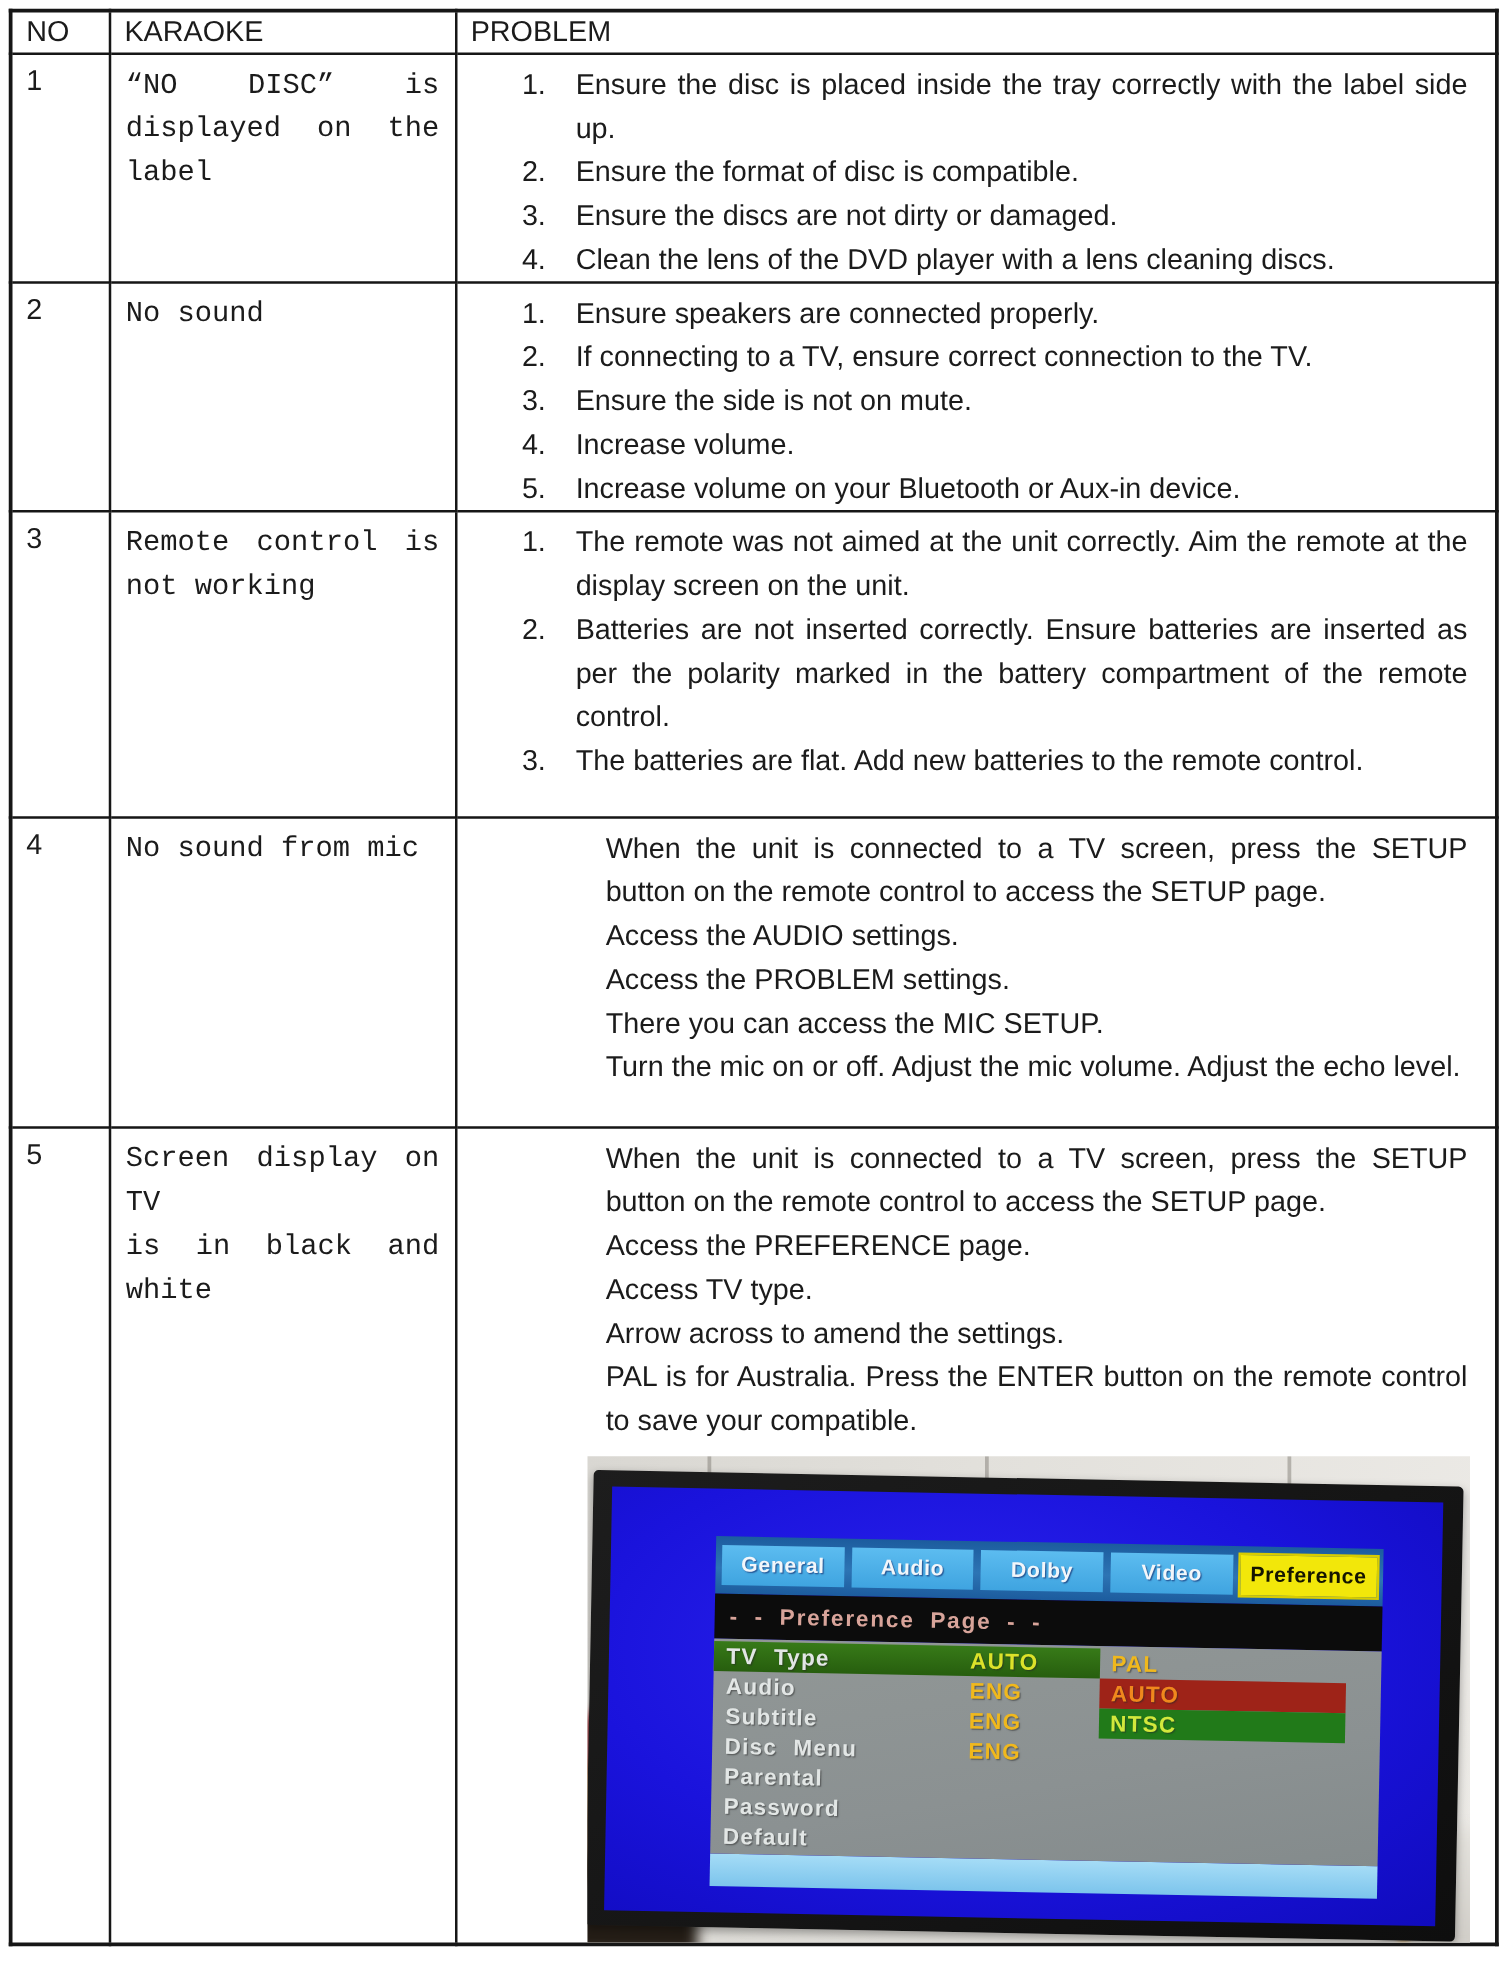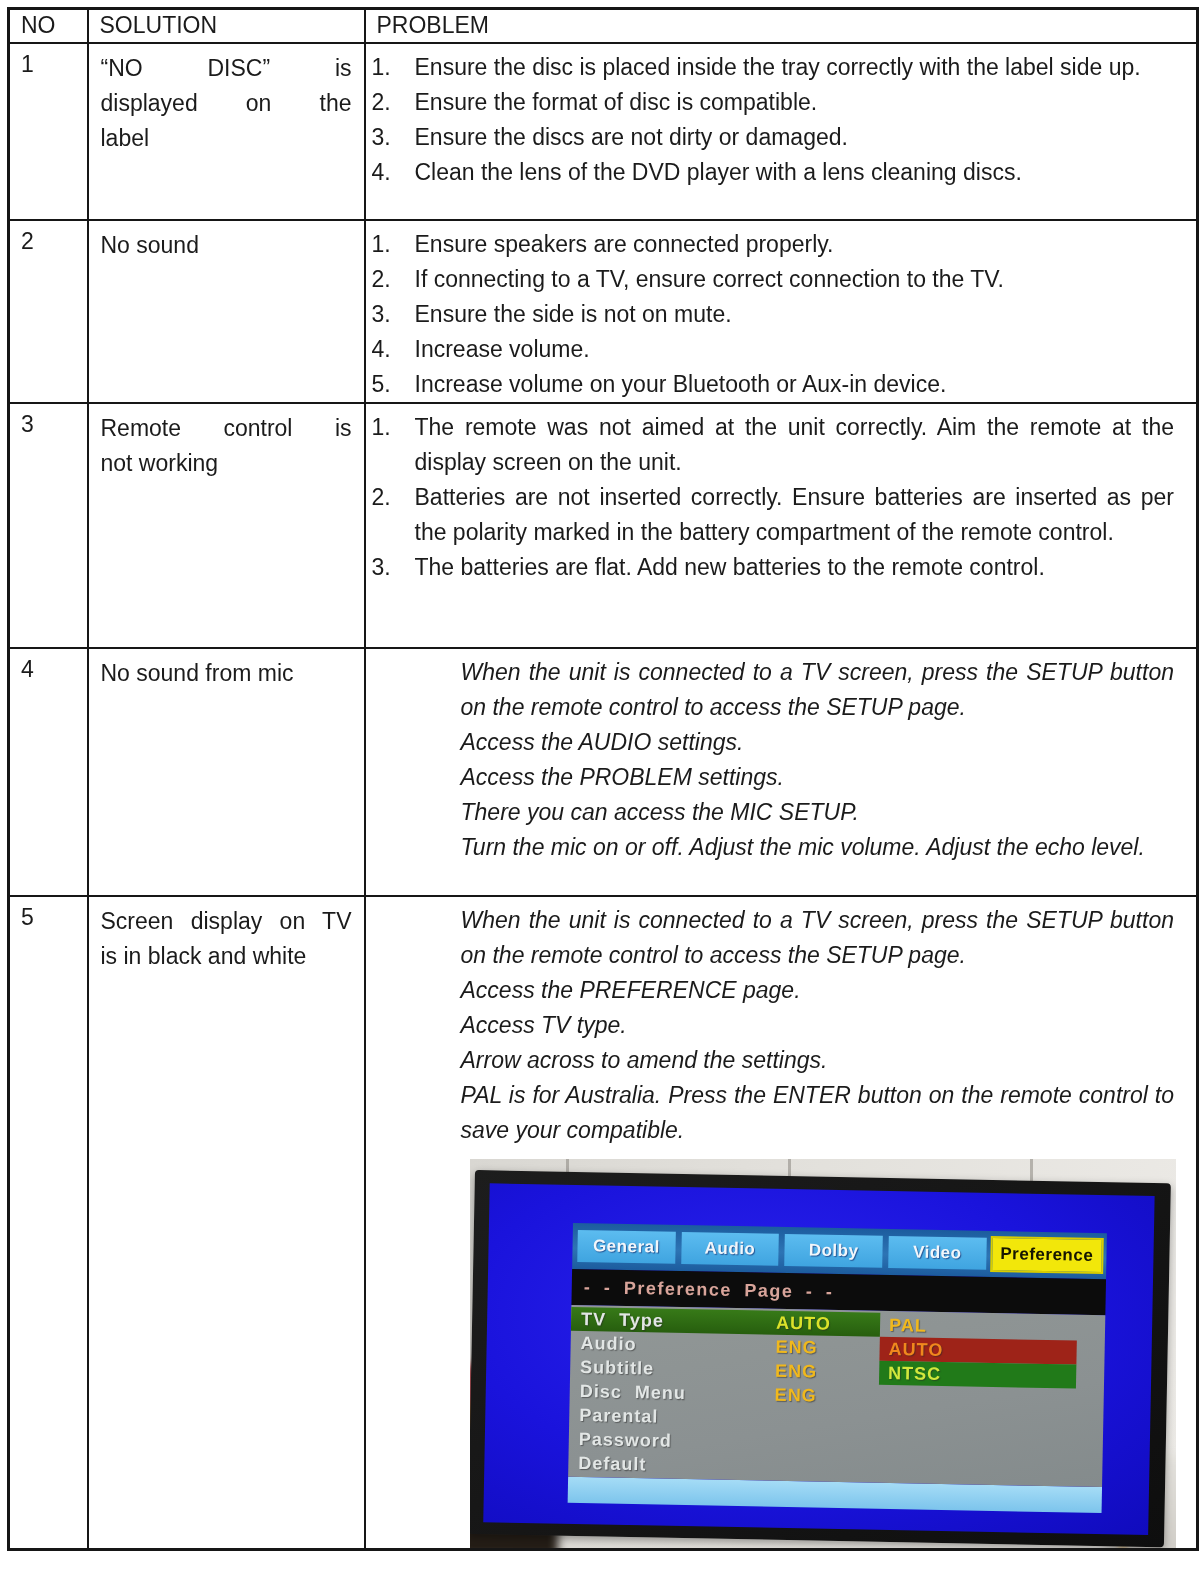--- a/index.html
+++ b/index.html
@@ -28,38 +28,38 @@
   col.c1 { width: 79px; }
   col.c2 { width: 277px; }
   col.c3 { width: 833px; }
   tr.hdr { height: 34px; }
   tr.hdr th { text-align: left; vertical-align: middle; padding-left: 11px; font-size: 23px; }
   tr.r1 { height: 177px; }
   tr.r2 { height: 178px; }
   tr.r3 { height: 245px; }
   tr.r4 { height: 248px; }
   .c-no { padding: 7px 0 0 11px; }
-  .c-problem { padding: 7px 12px 0 12px; line-height: 35px; }
+  .c-problem { padding: 7px 12px 0 12px; line-height: 35px; font-family: Liberation Mono, monospace; }
   .p-line { text-align: justify; text-align-last: justify; }
   .p-line.last { text-align-last: left; }
   .c-solution { padding: 6px 22px 0 0; line-height: 35px; }
   ol.sol {
     list-style: none; counter-reset: item;
-    margin: 0; padding: 0 0 0 49px;
+    margin: 0; padding: 0 0 0 95px;
   }
   ol.sol li {
     counter-increment: item;
     position: relative;
     text-align: justify;
   }
   ol.sol li::before {
     content: counter(item) ".";
     position: absolute; left: -43px; top: 0;
   }
-  .sol-p { padding-left: 95px; text-align: justify; font-style: italic; }
+  .sol-p { padding-left: 119px; text-align: justify; }
 
   
   .photo {
     position: relative;
     margin: 11px 0 0 104px;
     width: 706px; height: 389px;
     overflow: hidden;
     background: linear-gradient(100deg, #d9d7d2 0%, #e2e0db 40%, #eceae6 100%);
   }
   .grout { position: absolute; top: 0; width: 3px; height: 70px; background: rgba(120,115,108,0.45); }
@@ -153,21 +153,21 @@
 <div class="page">
   <table class="ts">
     <colgroup>
         <col class="c1">
         <col class="c2">
         <col class="c3">
       </colgroup>
     <tbody>
         <tr class="hdr">
       <th>NO</th>
-      <th>SOLUTION</th>
+      <th>KARAOKE</th>
       <th>PROBLEM</th>
     </tr>
 
     <tr class="r1">
       <td class="c-no">1</td>
       <td class="c-problem">
         <div class="p-line">“NO DISC” is</div>
         <div class="p-line">displayed on the</div>
         <div class="p-line last">label</div>
       </td>

